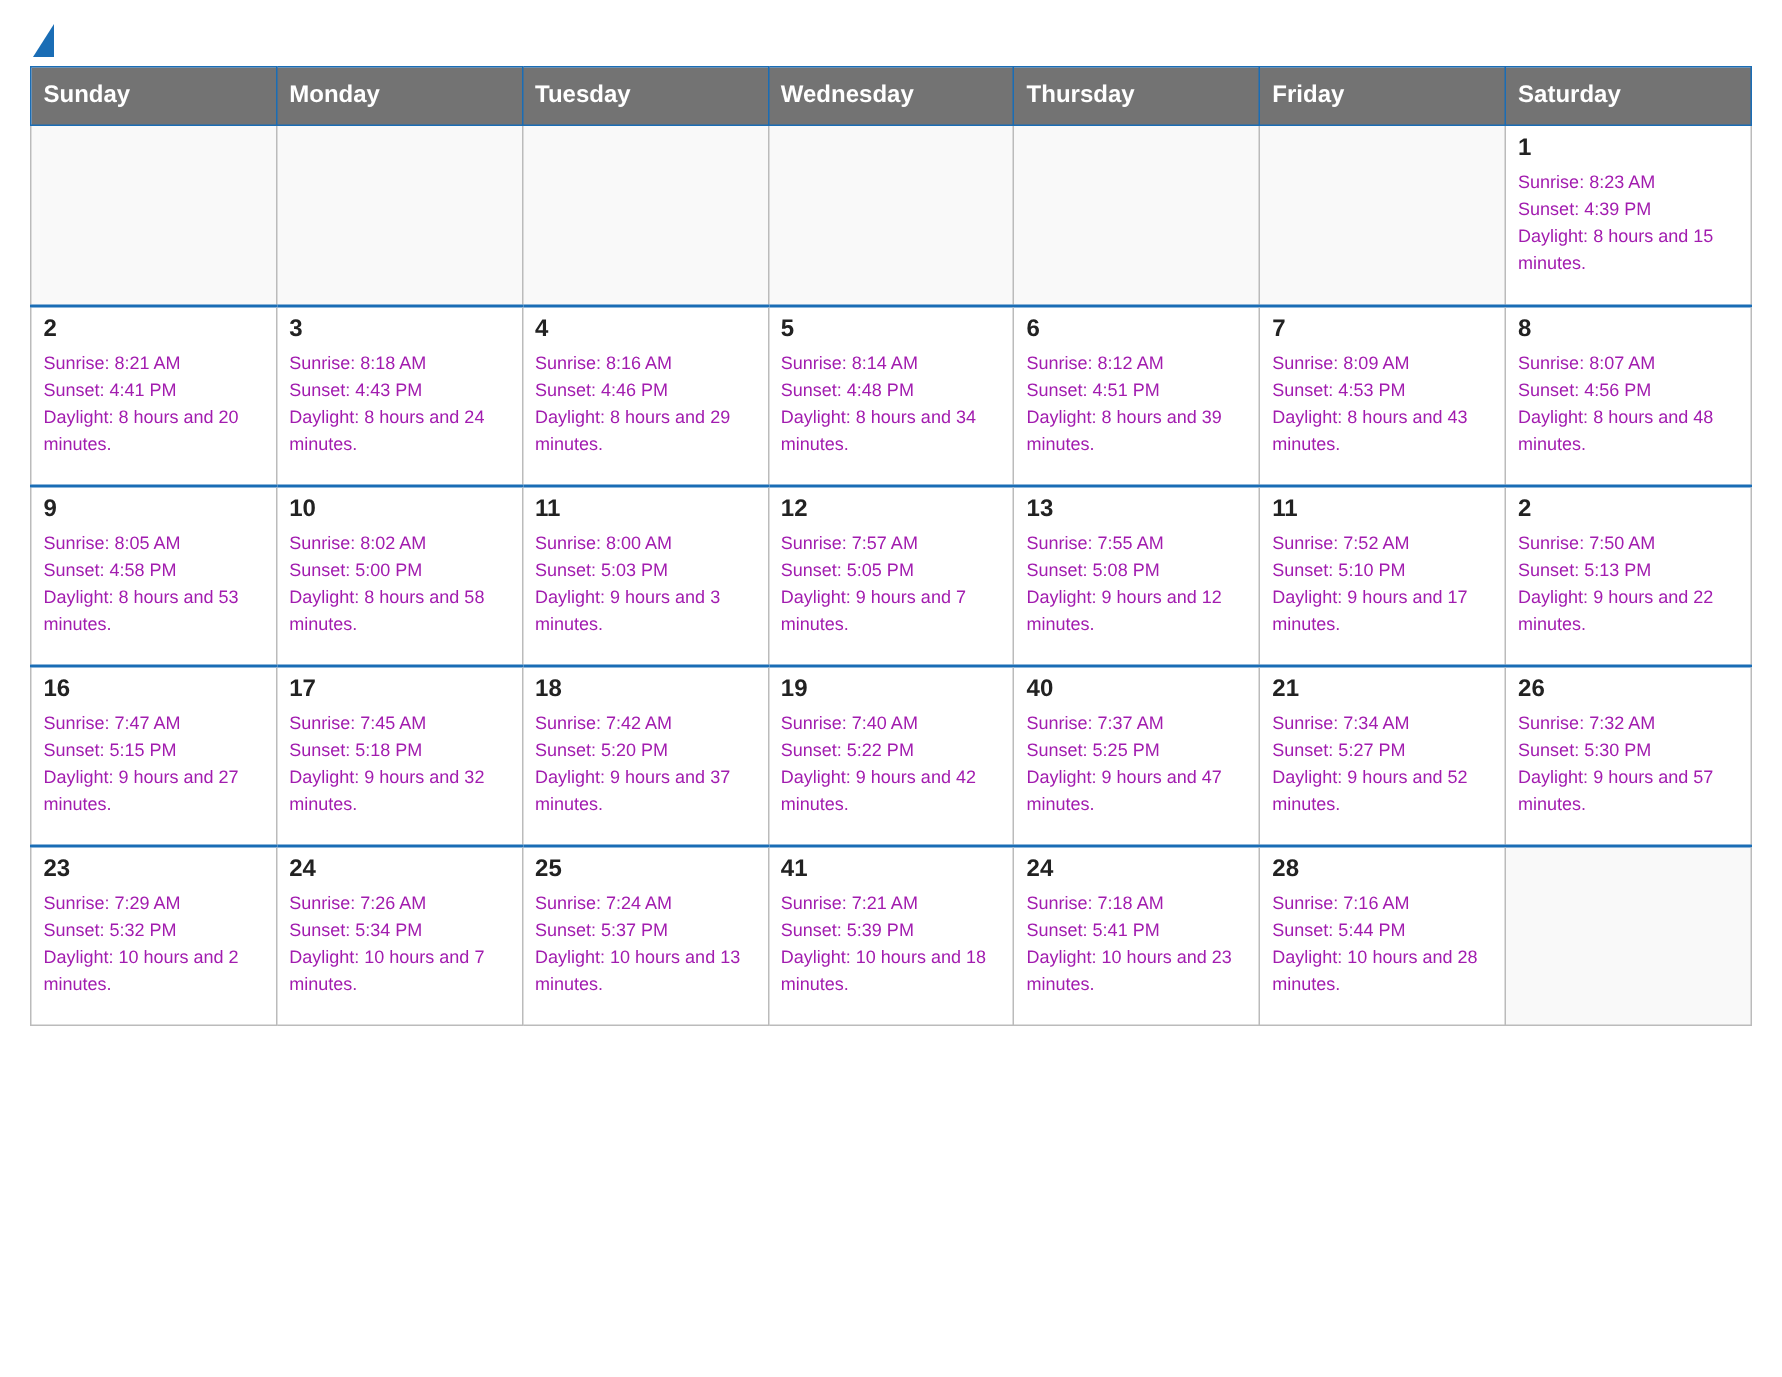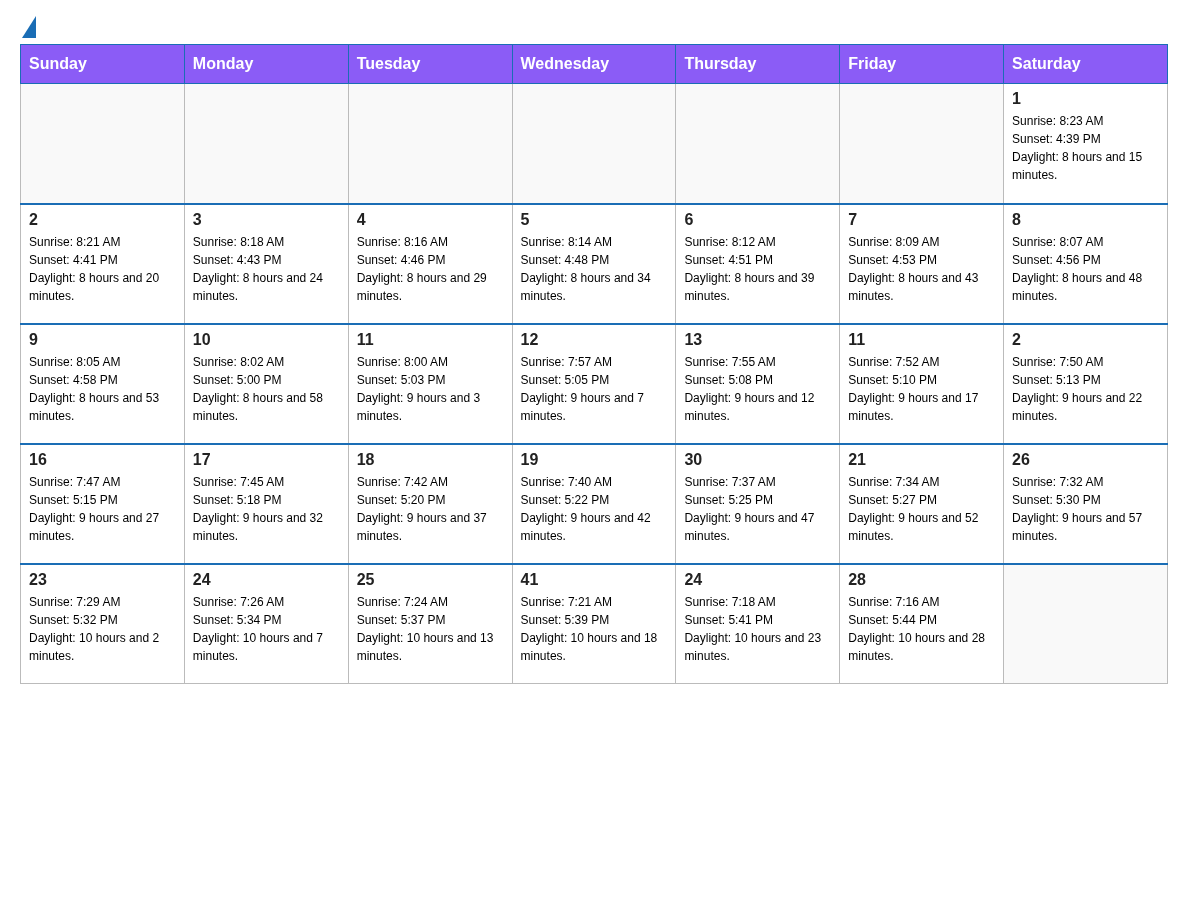--- a/index.html
+++ b/index.html
@@ -43,21 +43,21 @@
       font-size: 20px;
       color: #444;
       margin-top: 4px;
     }
     .calendar-table {
       width: 100%;
       border-collapse: collapse;
       border: 1px solid #999;
     }
     .calendar-table th {
-      background-color: #8b5cf6;
+      background-color: #737373;
       color: #fff;
       padding: 10px 8px;
       font-size: 16px;
       font-weight: bold;
       text-align: left;
       border: 1px solid #1a6db5;
     }
     .calendar-table td {
       vertical-align: top;
       padding: 6px 8px;
@@ -67,21 +67,21 @@
     }
     .day-number {
       font-size: 16px;
       font-weight: bold;
       color: #222;
       display: block;
       margin-bottom: 4px;
     }
     .day-info {
       font-size: 12px;
-      color: #000000;
+      color: #a21caf;
       line-height: 1.5;
     }
     .empty-cell {
       background: #f9f9f9;
     }
     .row-separator td {
       border-top: 2px solid #1a6db5;
     }
   </style>
 </head>
@@ -201,21 +201,21 @@
         </td>
         <td>
           <span class="day-number">18</span>
           <div class="day-info">Sunrise: 7:42 AM<br>Sunset: 5:20 PM<br>Daylight: 9 hours and 37 minutes.</div>
         </td>
         <td>
           <span class="day-number">19</span>
           <div class="day-info">Sunrise: 7:40 AM<br>Sunset: 5:22 PM<br>Daylight: 9 hours and 42 minutes.</div>
         </td>
         <td>
-          <span class="day-number">30</span>
+          <span class="day-number">40</span>
           <div class="day-info">Sunrise: 7:37 AM<br>Sunset: 5:25 PM<br>Daylight: 9 hours and 47 minutes.</div>
         </td>
         <td>
           <span class="day-number">21</span>
           <div class="day-info">Sunrise: 7:34 AM<br>Sunset: 5:27 PM<br>Daylight: 9 hours and 52 minutes.</div>
         </td>
         <td>
           <span class="day-number">26</span>
           <div class="day-info">Sunrise: 7:32 AM<br>Sunset: 5:30 PM<br>Daylight: 9 hours and 57 minutes.</div>
         </td>

